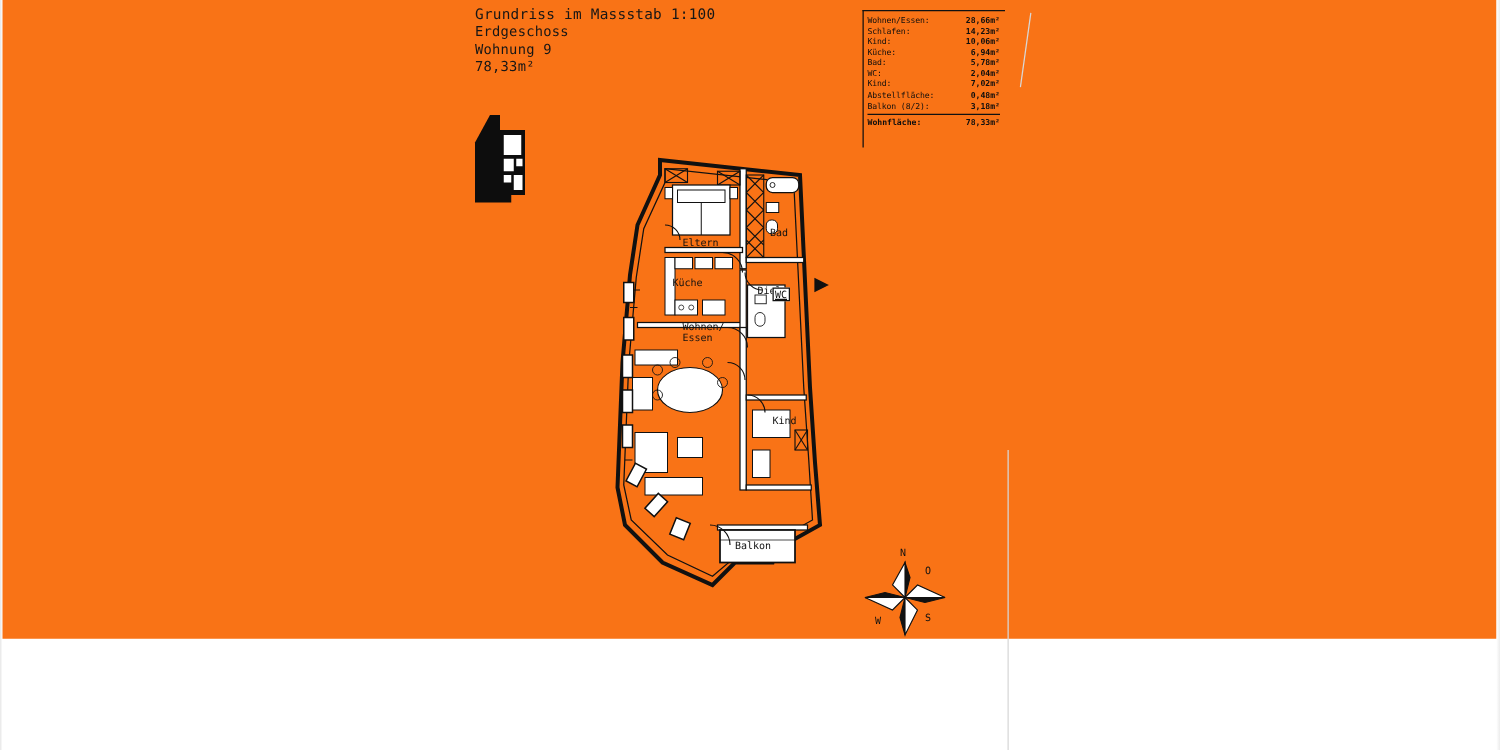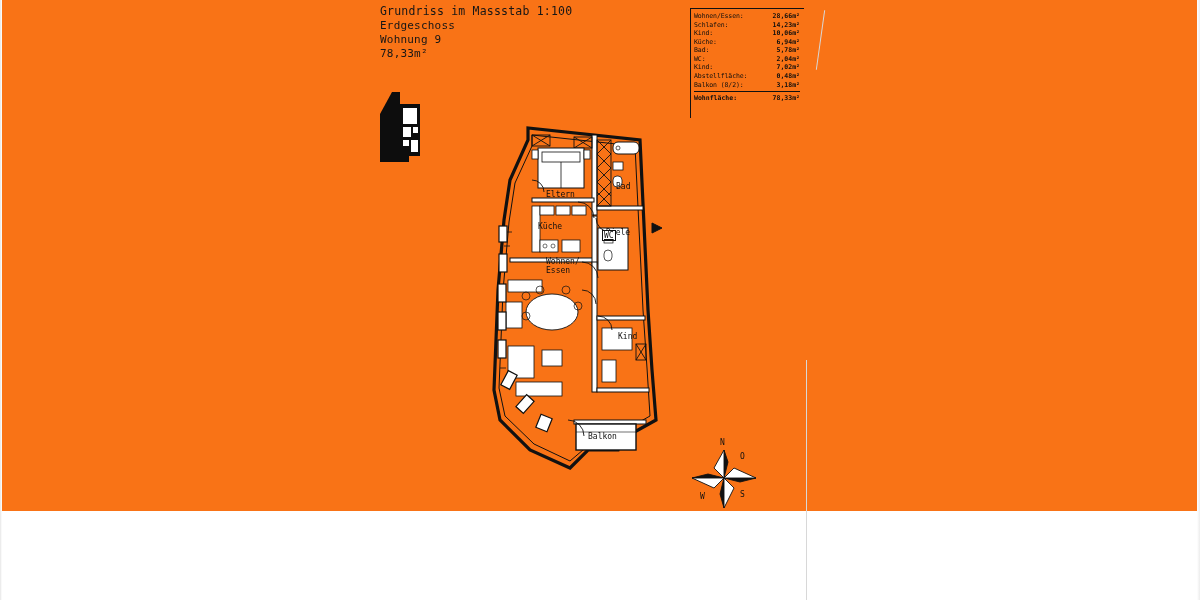--- a/index.html
+++ b/index.html
@@ -356,21 +356,21 @@
           <line x1="166" y1="224" x2="176" y2="240"></line>
             <line x1="176" y1="224" x2="166" y2="240"></line>
         </g>
       </g>
     </svg>
 
     <div class="rlabel" style="left:76px; top:70px;">Eltern</div>
     <div class="rlabel" style="left:146px; top:62px;">Bad</div>
     <div class="rlabel" style="left:68px; top:102px;">Küche</div>
     <div class="rlabel" style="left:136px; top:108px;">Diele</div>
-    <div class="rlabel boxed" style="left:132px; top:110px;text-decoration:underline;">WC</div>
+    <div class="rlabel boxed" style="left:148px; top:110px;text-decoration:underline;">WC</div>
     <div class="rlabel" style="left:76px; top:137px;">Wohnen/
 Essen</div>
     <div class="rlabel" style="left:148px; top:212px;">Kind</div>
     <div class="rlabel" style="left:118px; top:312px;">Balkon</div>
   </div>
 
   <div class="compass">
     <svg width="70" height="64" viewBox="0 0 70 64">
       <g stroke="#111" stroke-width="0.9">
         <polygon points="34,30 30,14 34,2 38,14" fill="#111"></polygon>

